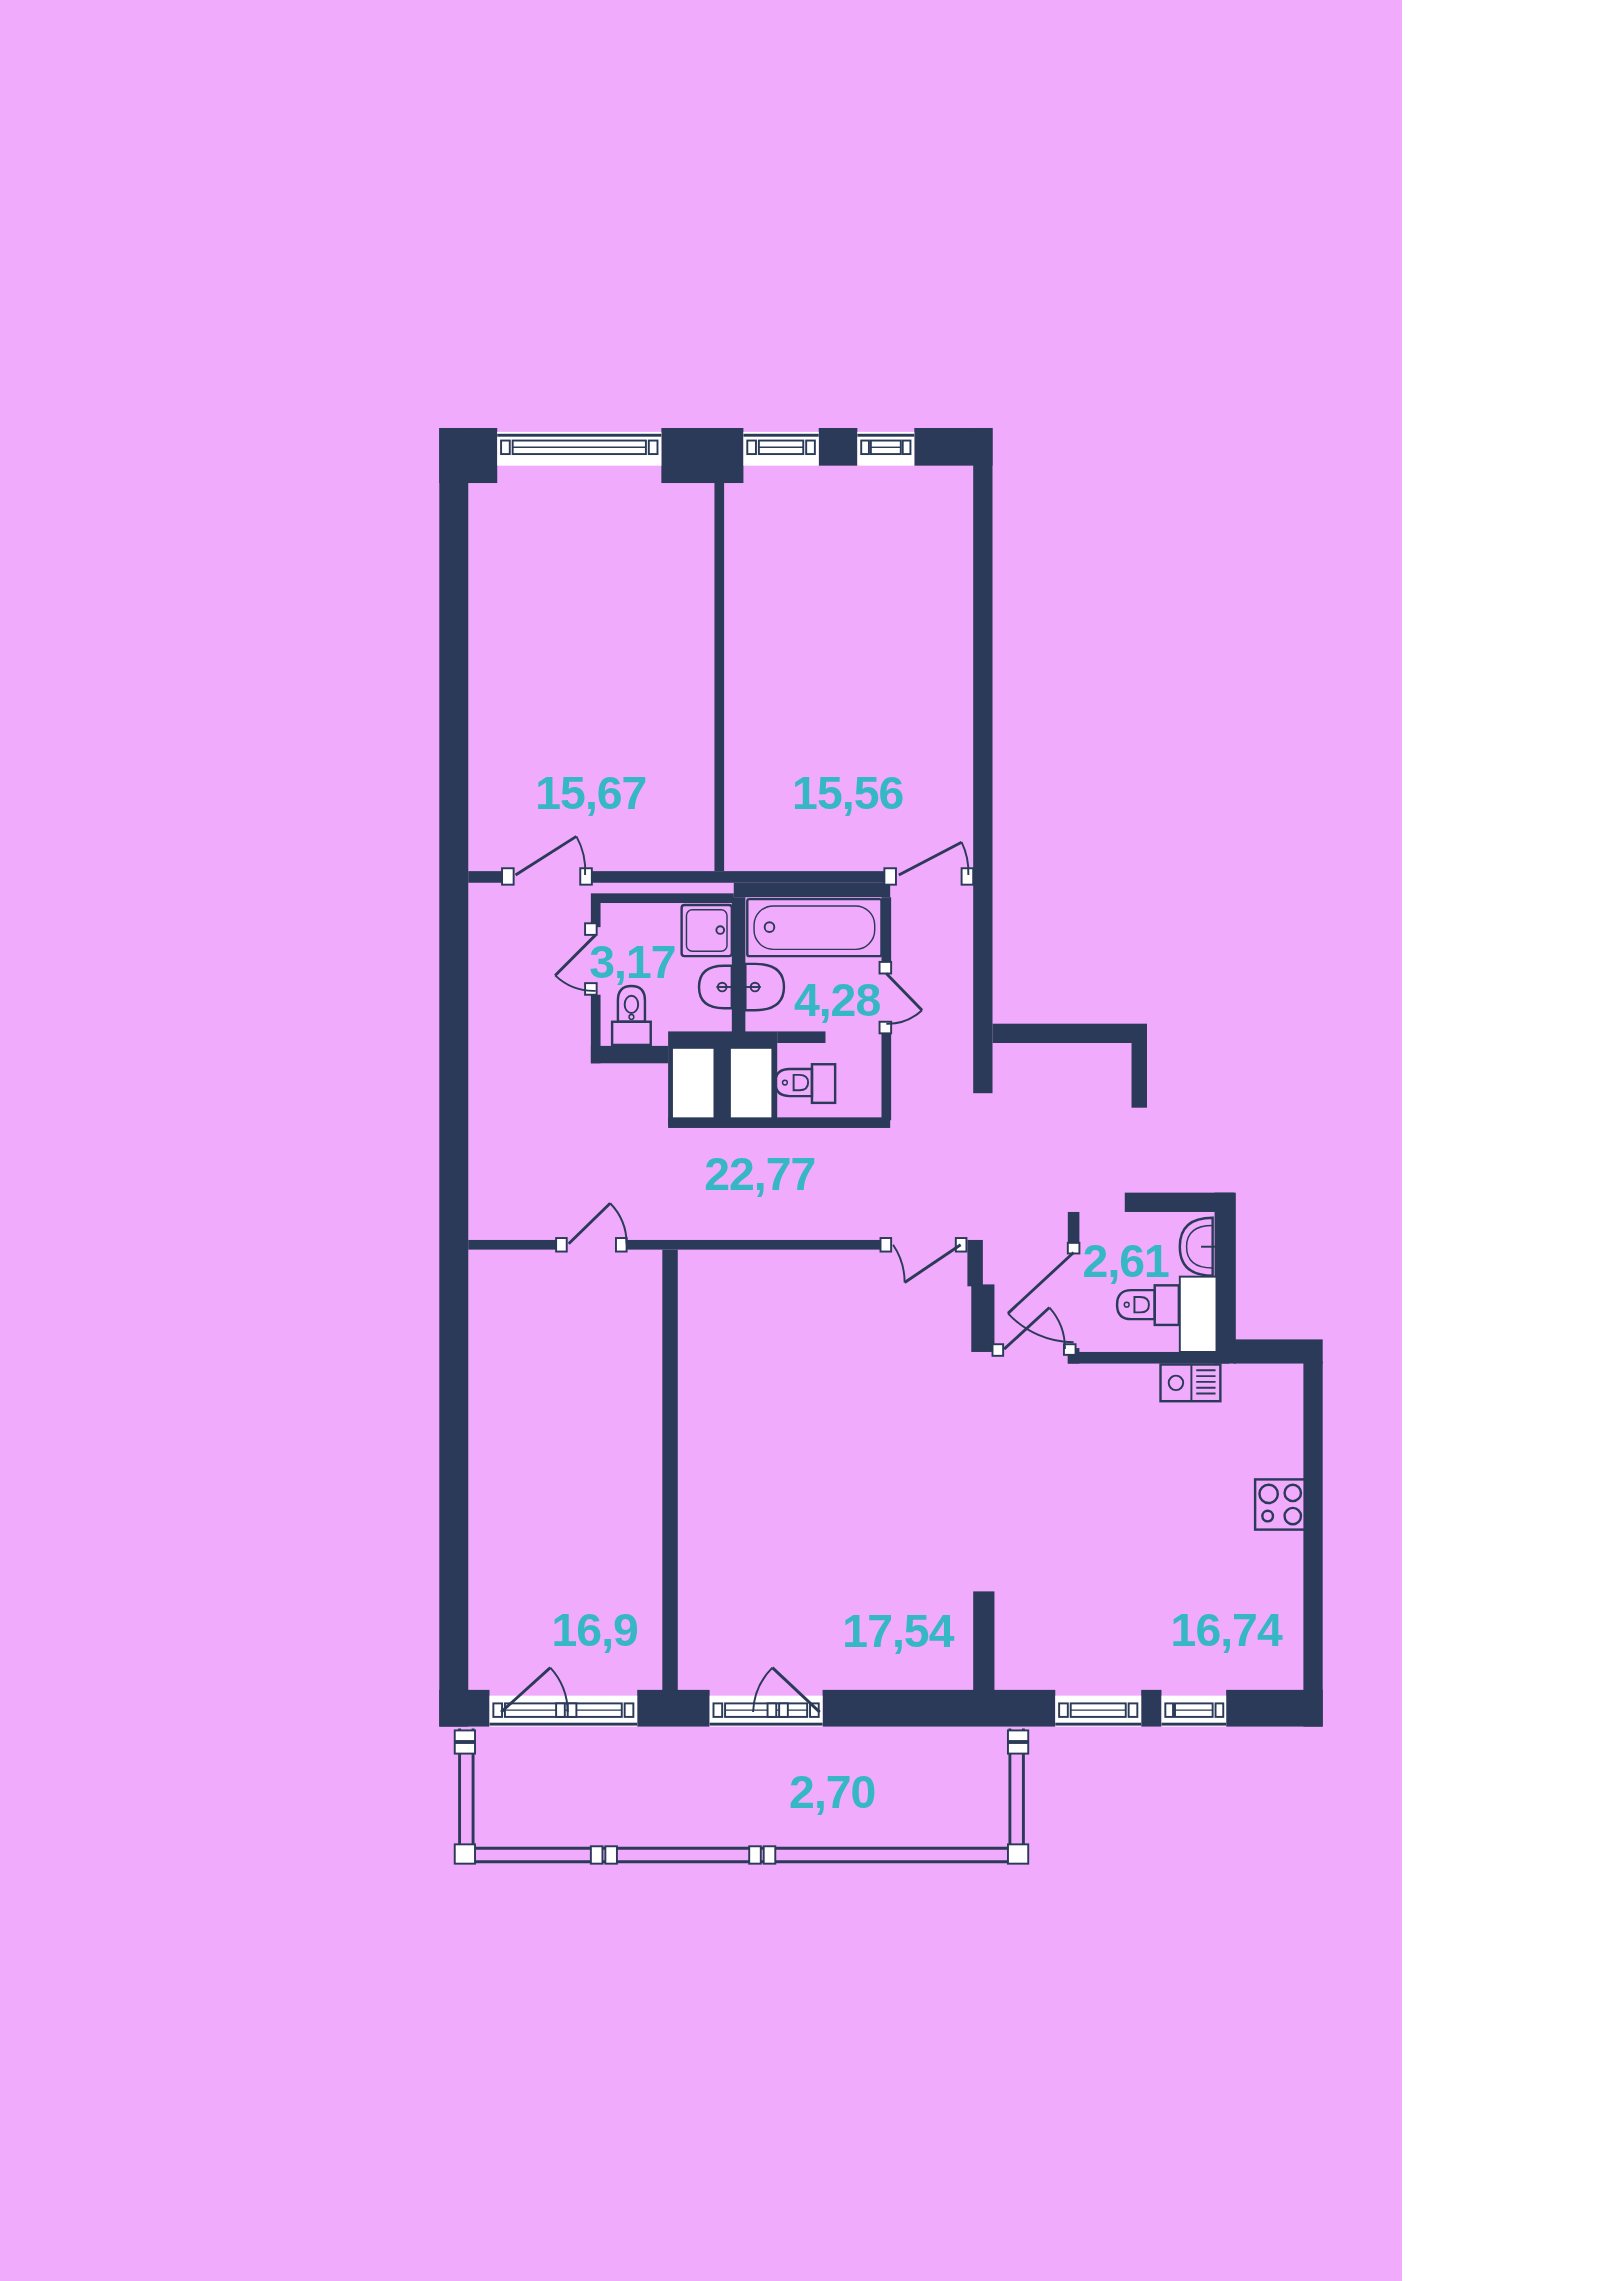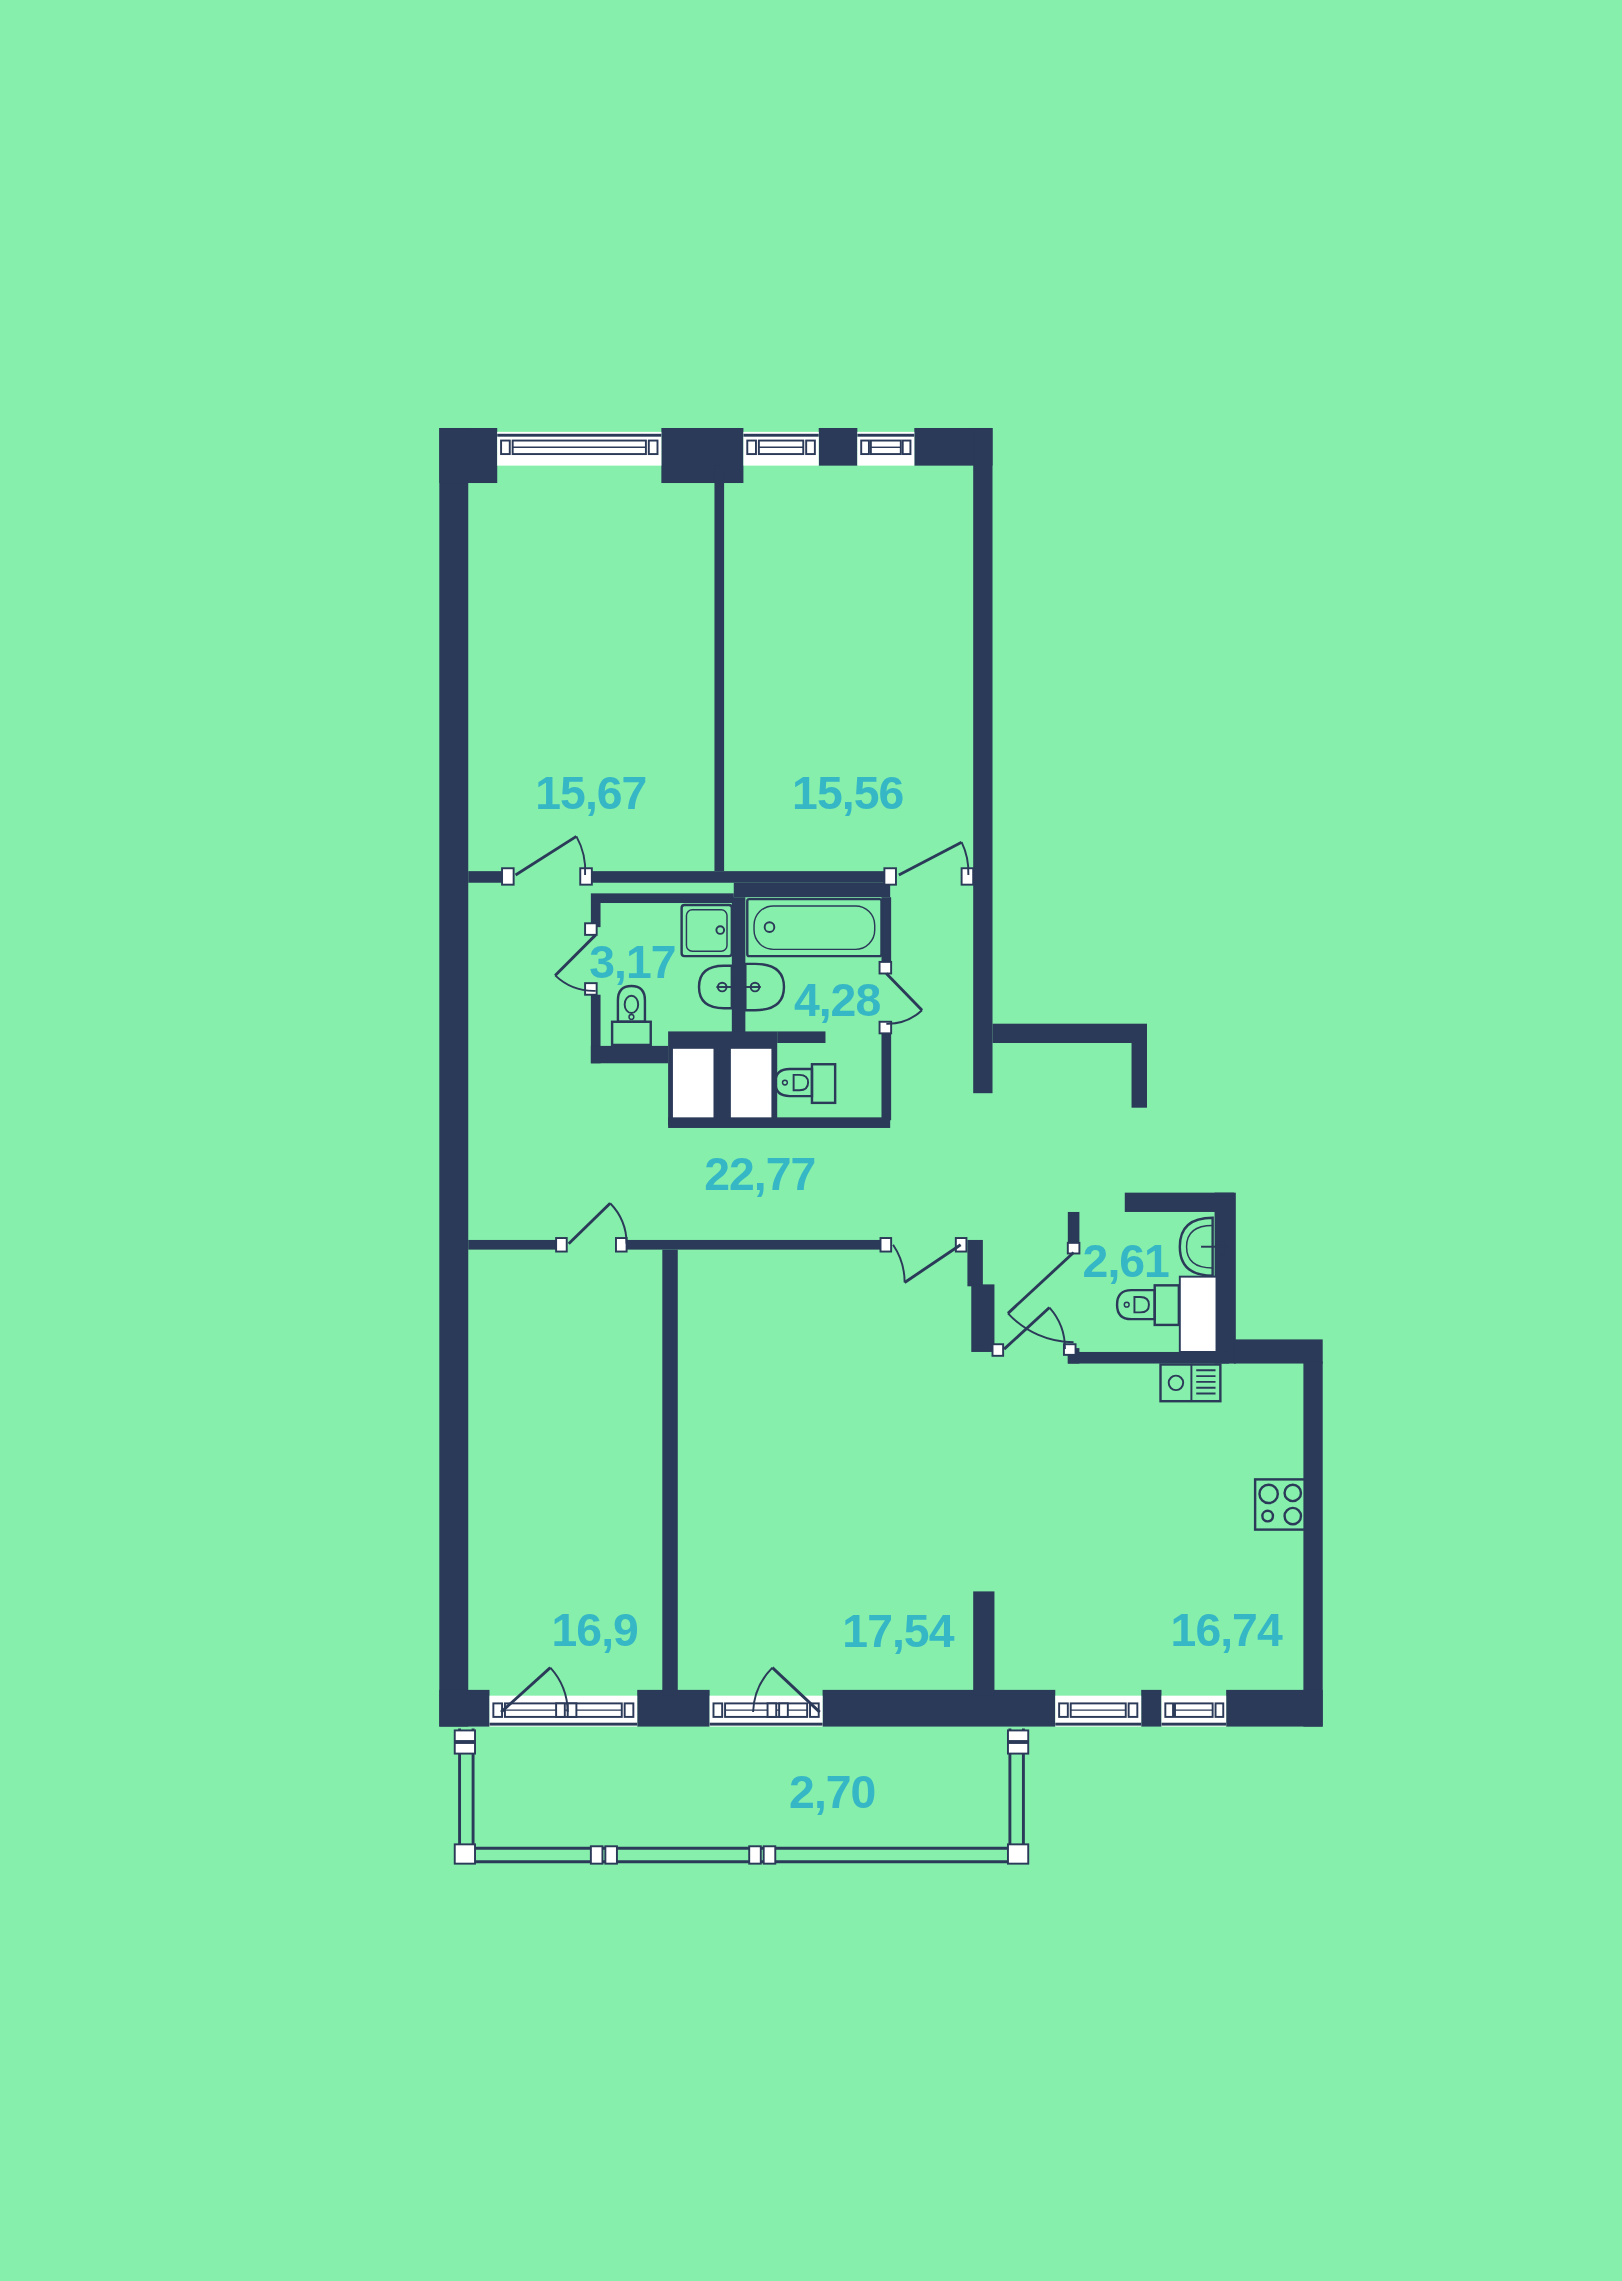--- a/index.html
+++ b/index.html
@@ -1,16 +1,16 @@
 <!DOCTYPE html>
 <html><head>
 <meta charset="utf-8">
 <style>
   html,body{margin:0;padding:0;background:#fff;}
-  .page{position:relative;width:1622px;height:2282px;background:#86efac;overflow:hidden;
+  .page{position:relative;width:1402px;height:2282px;background:#f0abfc;overflow:hidden;
         font-family:"Liberation Sans", sans-serif;}
   svg{position:absolute;left:0;top:0;}
   .wall{fill:#2b3a58;}
   .hole{fill:#ffffff;}
   .ln{fill:none;stroke:#2b3a58;}
   .frame{fill:#ffffff;stroke:#2b3a58;stroke-width:2;}
   .lbl{font:600 48px "Liberation Sans", sans-serif;letter-spacing:-1px;fill:#35b7c5;}
 </style>
 </head>
 <body>

